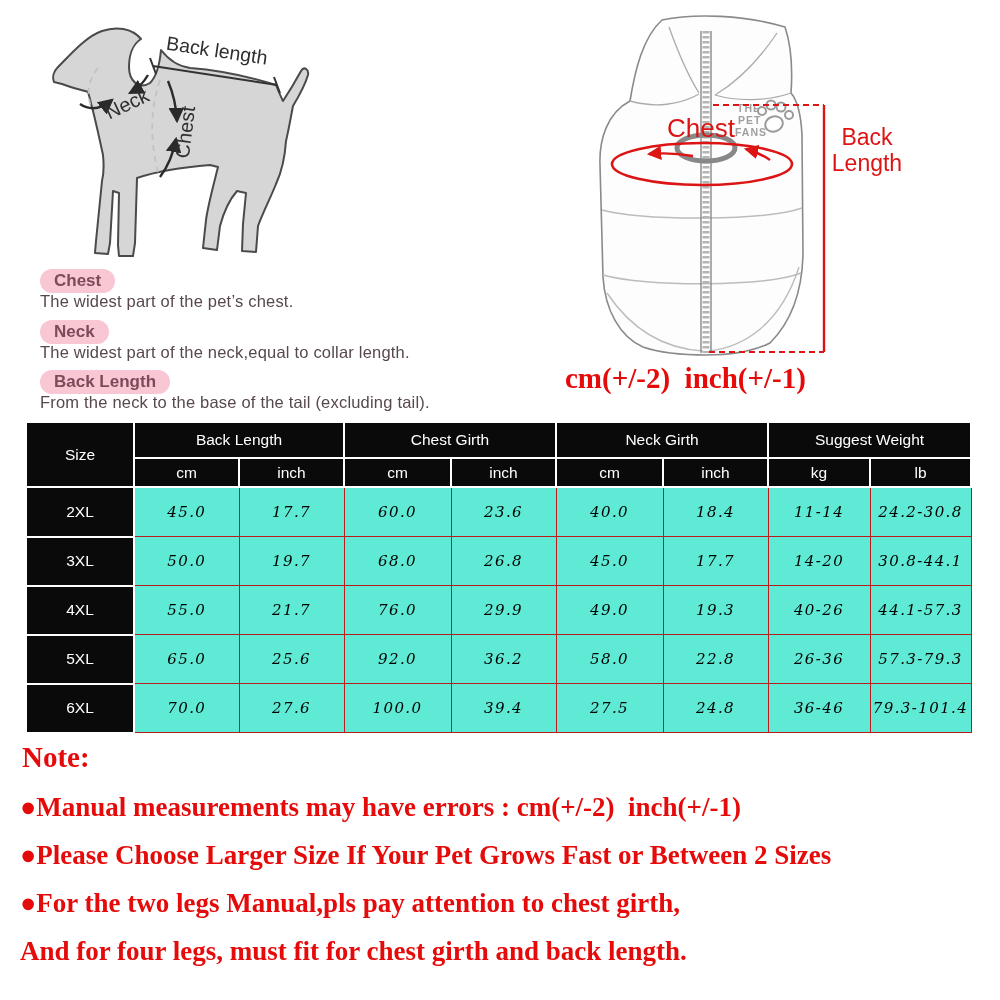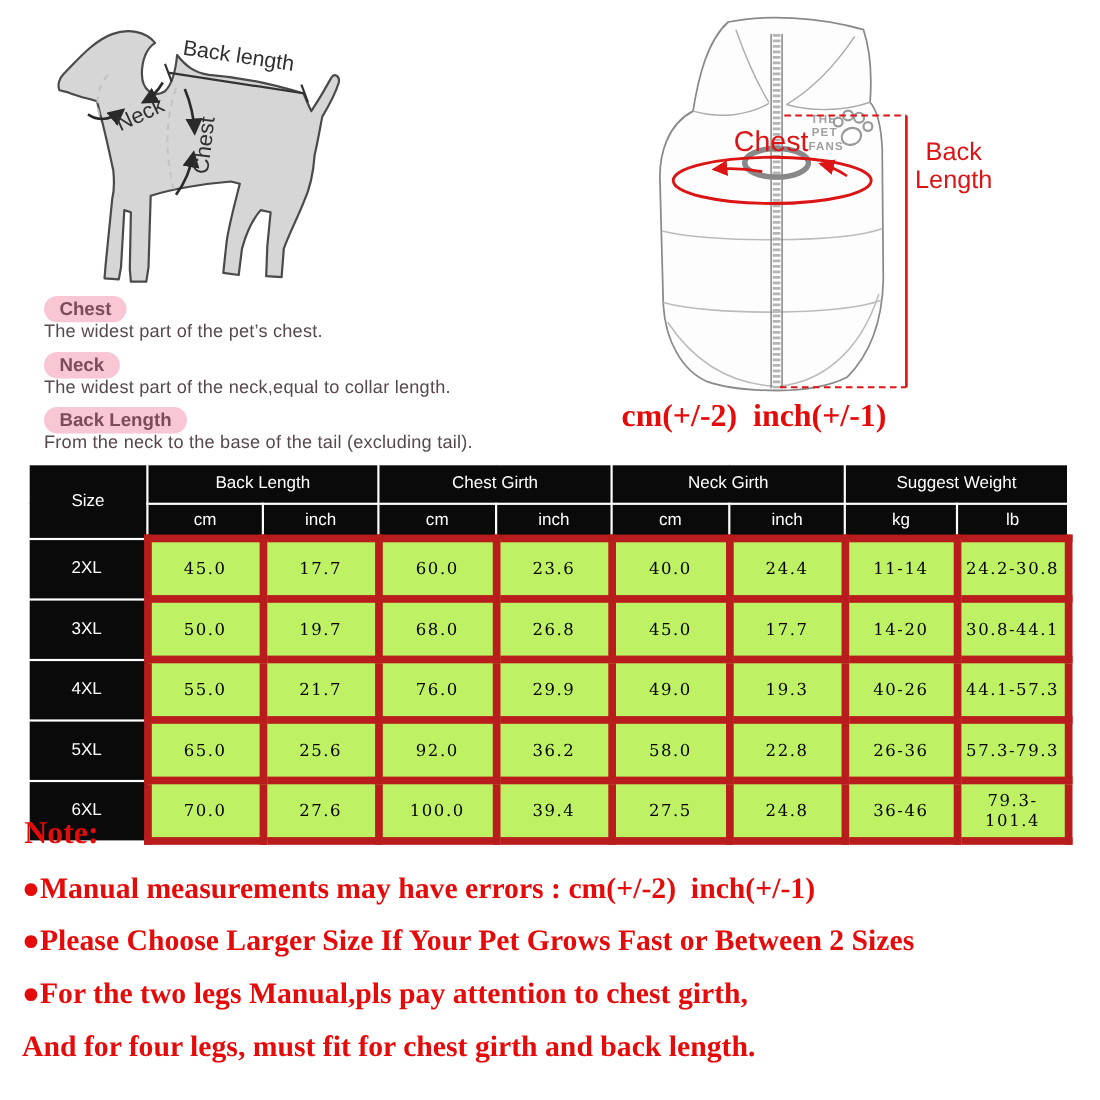--- a/index.html
+++ b/index.html
@@ -32,22 +32,22 @@
     position:absolute;left:25px;top:421px;border-collapse:collapse;table-layout:fixed;
   }
   #size-table td{text-align:center;vertical-align:middle;padding:0;}
   .hcell{
     background:#0a0a0a;color:#ffffff;font-size:15.5px;border:2px solid #ffffff;
   }
   .grow td{height:34px;}
   .urow td{height:27px;margin-top:20px;}
   .drow .dcell{height:48px;}
   .dcell{
-    background:#bef264;color:#000000;border:7px solid #b91c1c;
-    font-family:"DejaVu Serif",serif;font-size:15px;letter-spacing:1.4px;
+    background:#5eead4;color:#000000;border:1px solid #b91c1c;
+    font-family:"DejaVu Serif",serif;font-size:15px;letter-spacing:1.4px;font-style:italic;
   }
   svg text{user-select:none;}
 </style>
 </head>
 <body>
 
 <svg class="abs" style="left:40px;top:15px;" width="300" height="252" viewBox="0 0 300 252">
   <defs>
     <marker id="arr-dark" viewBox="0 0 10 10" refX="8.5" refY="5" markerWidth="6.5" markerHeight="6.5" orient="auto">
       <path d="M0,0 L10,5 L0,10 z" fill="#2a2a2a"></path>
@@ -175,21 +175,21 @@
     <td class="hcell">kg</td>
     <td class="hcell">lb</td>
   </tr>
   <tr class="drow">
     <td class="hcell">2XL</td>
     <td class="dcell">45.0</td>
     <td class="dcell">17.7</td>
     <td class="dcell">60.0</td>
     <td class="dcell">23.6</td>
     <td class="dcell">40.0</td>
-    <td class="dcell">24.4</td>
+    <td class="dcell">18.4</td>
     <td class="dcell">11-14</td>
     <td class="dcell">24.2-30.8</td>
   </tr>
   <tr class="drow">
     <td class="hcell">3XL</td>
     <td class="dcell">50.0</td>
     <td class="dcell">19.7</td>
     <td class="dcell">68.0</td>
     <td class="dcell">26.8</td>
     <td class="dcell">45.0</td>

